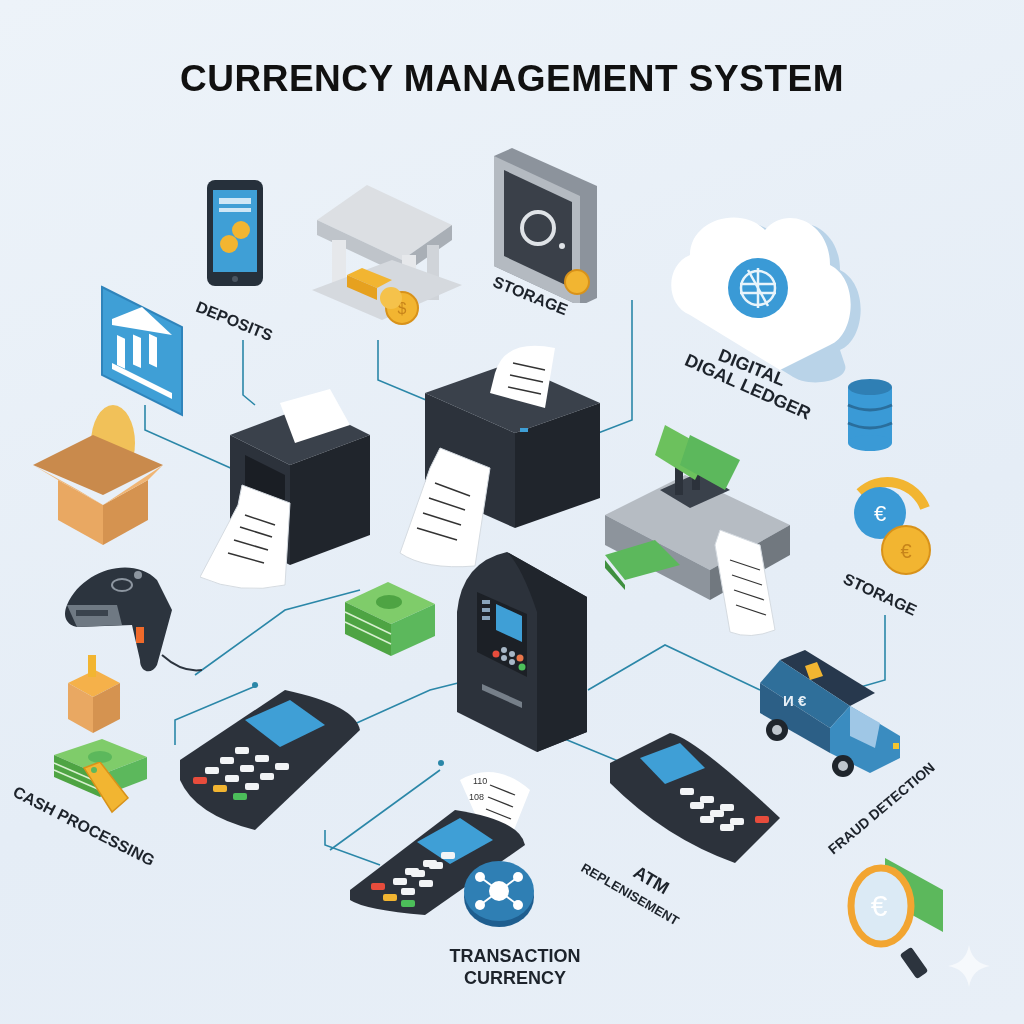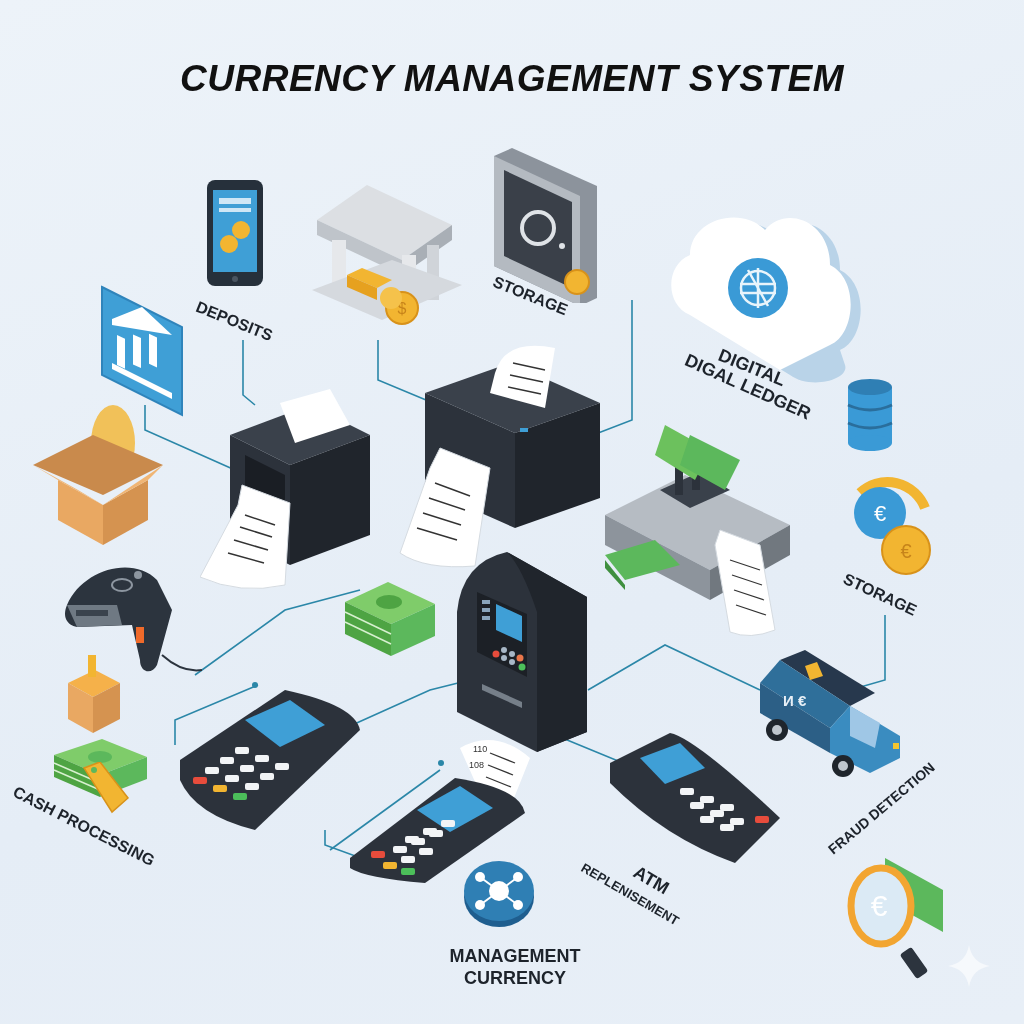--- a/index.html
+++ b/index.html
@@ -1,17 +1,17 @@
 <!DOCTYPE html>
 <html><head>
 <meta charset="utf-8">
 <style>
   html,body{margin:0;padding:0;}
   body{width:1024px;height:1024px;overflow:hidden;background:linear-gradient(160deg,#edf3f9 0%,#e5edf6 60%,#e8eff7 100%);font-family:"Liberation Sans",sans-serif;position:relative;}
-  .title{position:absolute;left:0;top:58px;width:1024px;text-align:center;font-size:37px;font-weight:bold;color:#111;letter-spacing:0.5px;font-style:italic;}
+  .title{position:absolute;left:0;top:58px;width:1024px;text-align:center;font-size:37px;font-weight:bold;color:#111;letter-spacing:0.5px;}
   svg.lines{position:absolute;left:0;top:0;}
   .obj{position:absolute;}
   .lbl{position:absolute;font-weight:bold;color:#1d232b;font-size:16px;white-space:nowrap;transform-origin:left top;}
   .lbl.big{font-size:18px;}
   .center{text-align:center;}
 </style>
 </head>
 <body>
 
 <div class="title">CURRENCY MANAGEMENT SYSTEM</div>
@@ -311,21 +311,21 @@
       <rect x="85" y="74" width="14" height="7" rx="2"></rect>
         <rect x="105" y="82" width="14" height="7" rx="2"></rect>
         <rect x="125" y="90" width="14" height="7" rx="2"></rect>
       <rect x="95" y="88" width="14" height="7" rx="2"></rect>
         <rect x="115" y="96" width="14" height="7" rx="2"></rect>
     </g>
     <rect x="150" y="88" width="14" height="7" rx="2" fill="#e74c3c"></rect>
   </svg>
 </div>
 
-<div class="obj" style="left:345px;top:728px;">
+<div class="obj" style="left:345px;top:760px;">
   <svg width="190" height="160" viewBox="0 0 190 160">
     <path d="M115,20 Q150,0 185,30 L165,80 L135,65Z" fill="#ffffff"></path>
     <g stroke="#333" stroke-width="1.3">
       <line x1="145" y1="25" x2="170" y2="35"></line>
         <line x1="143" y1="37" x2="168" y2="47"></line>
         <line x1="141" y1="49" x2="166" y2="59"></line>
     </g>
     <text x="128" y="24" font-size="9" fill="#333" font-family="Liberation Sans, sans-serif">110</text>
     <text x="124" y="40" font-size="9" fill="#333" font-family="Liberation Sans, sans-serif">108</text>
     <path d="M5,130 L110,50 Q175,60 180,85 L80,155 Q20,150 5,140Z" fill="#2c323b"></path>
@@ -382,15 +382,15 @@
 <div class="lbl" style="left:200px;top:298px;transform:rotate(22deg);">DEPOSITS</div>
 <div class="lbl" style="left:497px;top:273px;transform:rotate(22deg);">STORAGE</div>
 <div class="lbl big" style="left:723px;top:345px;transform:rotate(22deg);">DIGITAL</div>
 <div class="lbl big" style="left:690px;top:350px;transform:rotate(24deg);">DIGAL LEDGER</div>
 <div class="lbl" style="left:848px;top:570px;transform:rotate(25deg);">STORAGE</div>
 <div class="lbl" style="left:18px;top:783px;transform:rotate(27deg);">CASH PROCESSING</div>
 <div class="lbl big" style="left:640px;top:862px;transform:rotate(30deg);">ATM</div>
 <div class="lbl" style="left:586px;top:860px;transform:rotate(30deg);font-size:13px;">REPLENISEMENT</div>
 <div class="lbl" style="left:825px;top:845px;transform:rotate(-40deg);font-size:14px;">FRAUD DETECTION</div>
 <div class="lbl center" style="left:420px;top:945px;width:190px;font-size:18px;line-height:22px;">
-  <div>MANAGEMENT</div>
+  <div>TRANSACTION</div>
   <div>CURRENCY</div>
 </div>
 
 </body></html>

